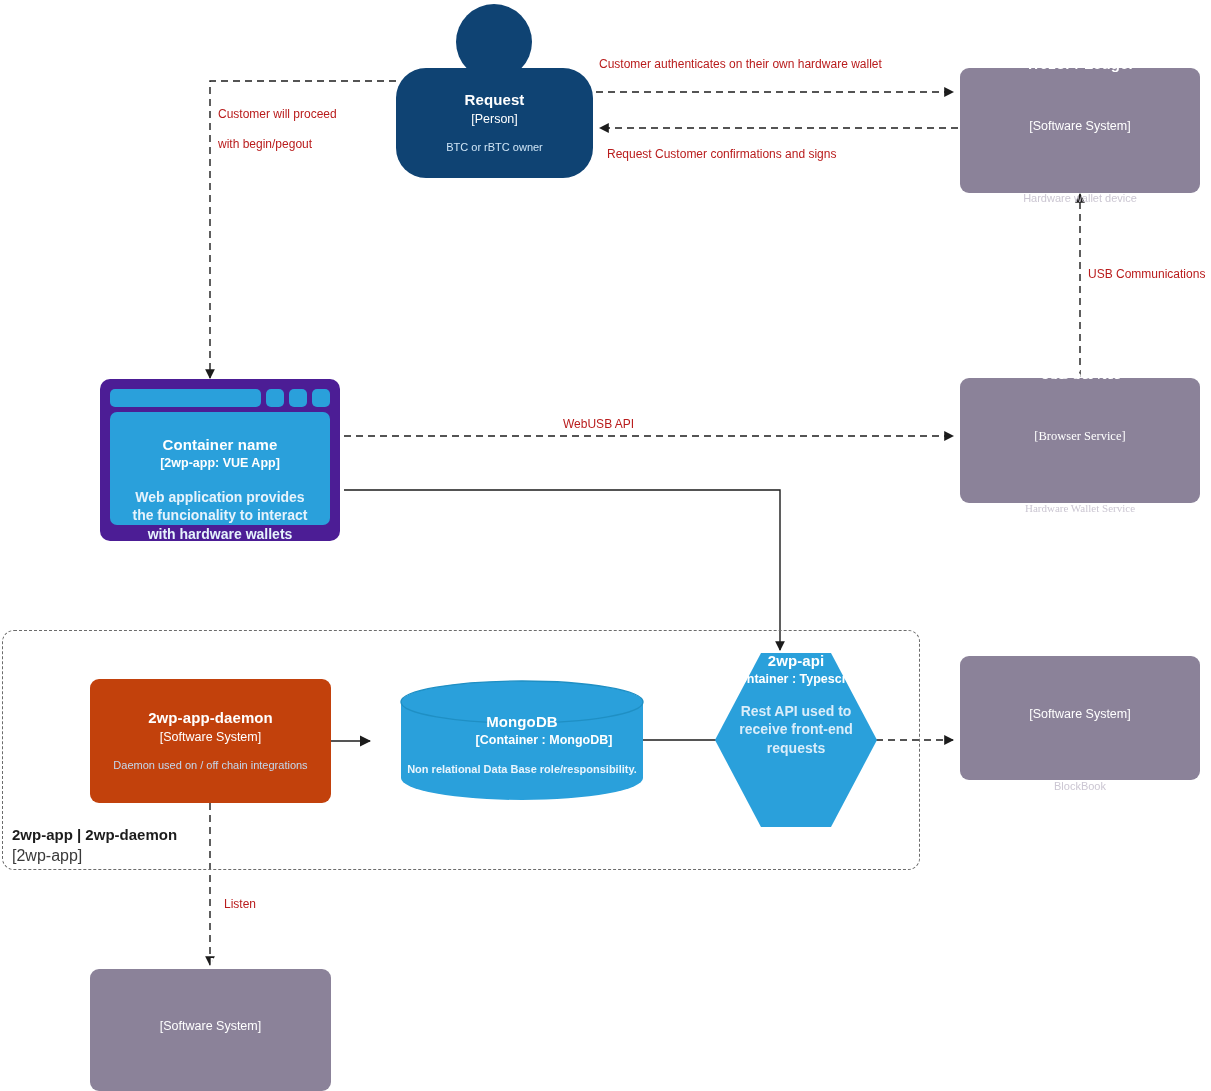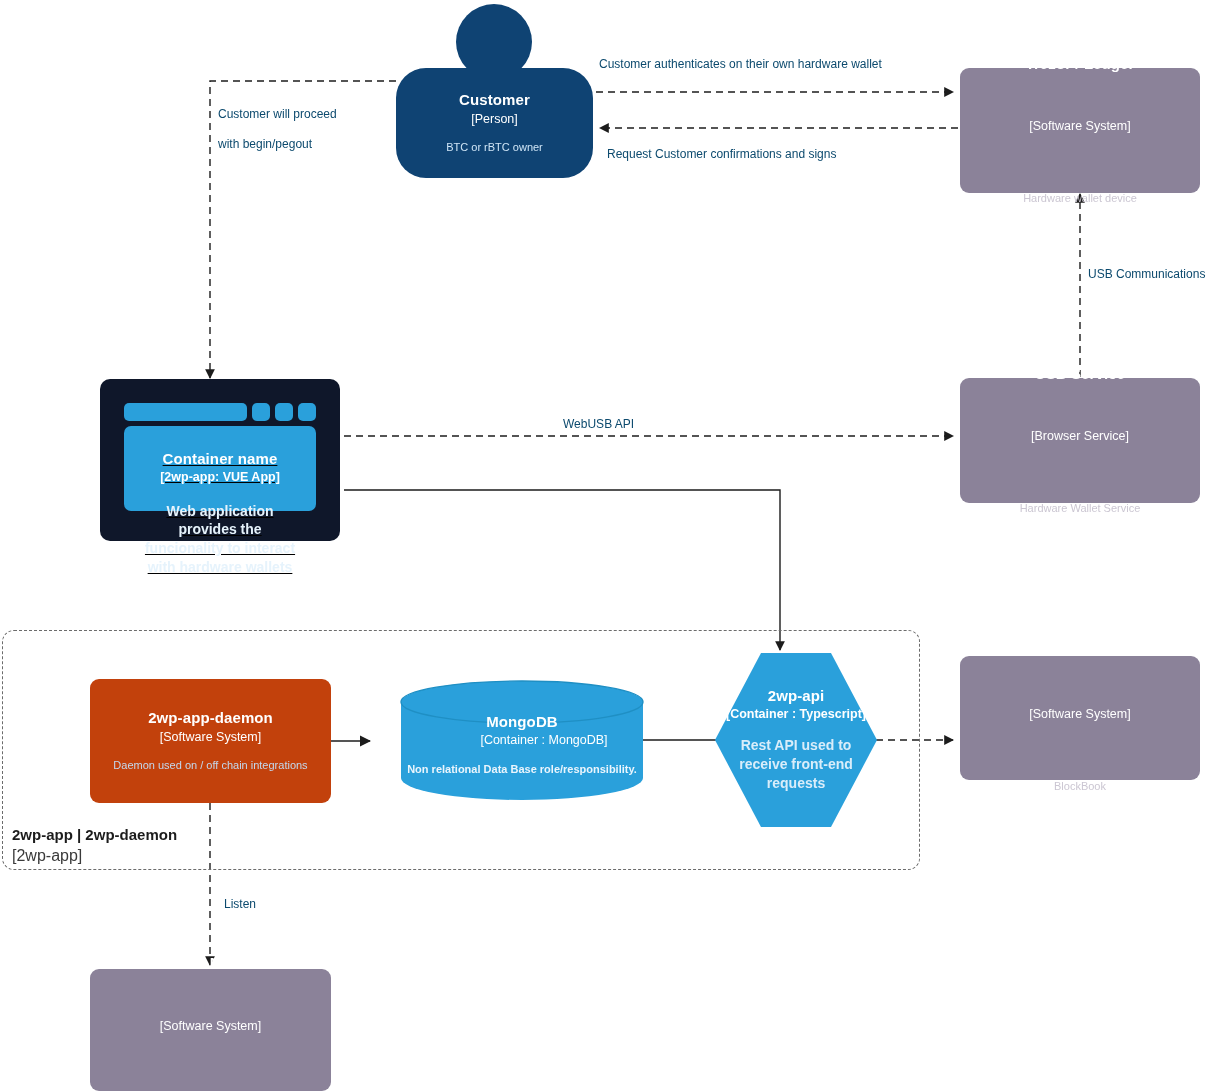--- a/index.html
+++ b/index.html
@@ -76,25 +76,24 @@
 
   .blue-box {
     background: #c2410c;
     border-radius: 9px;
   }
   .blue-box .n-desc { color: #c3d9ef; }
 
   
   .browser {
     position: absolute;
-    background: #0f172a;
+    background: #4c1d95;
     border-radius: 10px;
-    padding: 24px;
-    box-sizing: border-box;
-    text-decoration: underline;
+    padding: 10px;
+    box-sizing: border-box;
   }
   .browser-bar {
     display: flex;
     align-items: center;
     gap: 5px;
     height: 18px;
   }
   .browser-url {
     flex: 1;
     height: 18px;
@@ -158,21 +157,21 @@
   
   .hexagon { position: absolute; }
   .hex-svg { position: absolute; left:0; top:0; }
   .hex-text {
     position: absolute;
     left: 0; top: 0;
     width: 100%; height: 100%;
     display: flex;
     flex-direction: column;
     align-items: center;
-    justify-content: center;
+    justify-content: flex-start;
     color: #ffffff;
     text-align: center;
   }
   .hex-text .n-desc {
     color: #d9edfa;
     font-weight: bold;
     font-size: 14px;
     margin-top: 14px;
     width: 86%;
   }
@@ -198,21 +197,21 @@
     font-size: 16px;
     line-height: 1.3;
     margin-top: 2px;
     color: #3a3a3a;
   }
 
   
   .edge-label {
     position: absolute;
     font-size: 12px;
-    color: #0c4a6e;
+    color: #b91c1c;
     white-space: nowrap;
     line-height: 1.55;
   }
 </style>
 </head>
 <body>
 
 <div id="canvas">
 
   <svg id="edges" viewBox="0 0 1211 1091" width="1211" height="1091">
@@ -278,21 +277,21 @@
 
   <div class="boundary" style="left:2px; top:630px; width:918px; height:240px;"></div>
   <div class="boundary-label" style="left:12px; top:826px;">
     <div class="boundary-name">2wp-app | 2wp-daemon</div>
     <div class="boundary-tech">[2wp-app]</div>
   </div>
 
   <div>
     <div class="person-head" style="left:456px; top:4px; width:76px; height:76px;"></div>
     <div class="person-body node" style="left:396px; top:68px; width:197px; height:110px;">
-      <div class="n-title">Customer</div>
+      <div class="n-title">Request</div>
       <div class="n-tech">[Person]</div>
       <div class="n-desc blue-desc">BTC or rBTC owner</div>
     </div>
   </div>
 
   <div class="node sys-box" style="left:960px; top:68px; width:240px; height:125px;">
     <div class="n-title">Trezor / Ledger</div>
     <div class="n-tech">[Software System]</div>
     <div class="n-desc">Hardware wallet device</div>
   </div>
@@ -304,40 +303,40 @@
       <div class="browser-dot"></div>
       <div class="browser-dot"></div>
     </div>
     <div class="browser-screen">
       <div class="n-title">Container name</div>
       <div class="n-tech" style="font-weight:bold;">[2wp-app: VUE App]</div>
       <div class="n-desc">Web application provides the funcionality to interact with hardware wallets</div>
     </div>
   </div>
 
-  <div class="node sys-box" style="left:960px; top:378px; width:240px; height:125px;">
+  <div class="node sys-box" style="left:960px; top:378px; width:240px; height:125px;font-family:Liberation Serif, serif;">
     <div class="n-title">USB Service</div>
     <div class="n-tech">[Browser Service]</div>
     <div class="n-desc">Hardware Wallet Service</div>
   </div>
 
   <div class="node blue-box" style="left:90px; top:679px; width:241px; height:124px;">
     <div class="n-title">2wp-app-daemon</div>
     <div class="n-tech">[Software System]</div>
     <div class="n-desc">Daemon used on / off chain integrations</div>
   </div>
 
   <div class="cylinder" style="left:372px; top:680px; width:244px; height:120px;margin-left:28px;">
     <svg class="cyl-svg" width="244" height="120" viewBox="0 0 244 120">
       <path d="M 1 22 L 1 98 A 121 22 0 0 0 243 98 L 243 22 Z" fill="#2aa0db"></path>
       <ellipse cx="122" cy="22" rx="121" ry="21" fill="#2aa0db" stroke="#1f8fc4" stroke-width="1.4"></ellipse>
     </svg>
     <div class="cyl-text">
       <div class="n-title">MongoDB</div>
-      <div class="n-tech" style="font-weight:normal;padding-left:44px;">[Container : MongoDB]</div>
+      <div class="n-tech" style="font-weight:bold;padding-left:44px;">[Container : MongoDB]</div>
       <div class="n-desc">Non relational Data Base role/responsibility.</div>
     </div>
   </div>
 
   <div class="hexagon" style="left:714px; top:652px; width:164px; height:176px;">
     <svg class="hex-svg" width="164" height="176" viewBox="0 0 164 176">
       <path d="M 47 1 L 117 1 L 163 88 L 117 175 L 47 175 L 1 88 Z" fill="#2aa0db"></path>
     </svg>
     <div class="hex-text">
       <div class="n-title">2wp-api</div>

